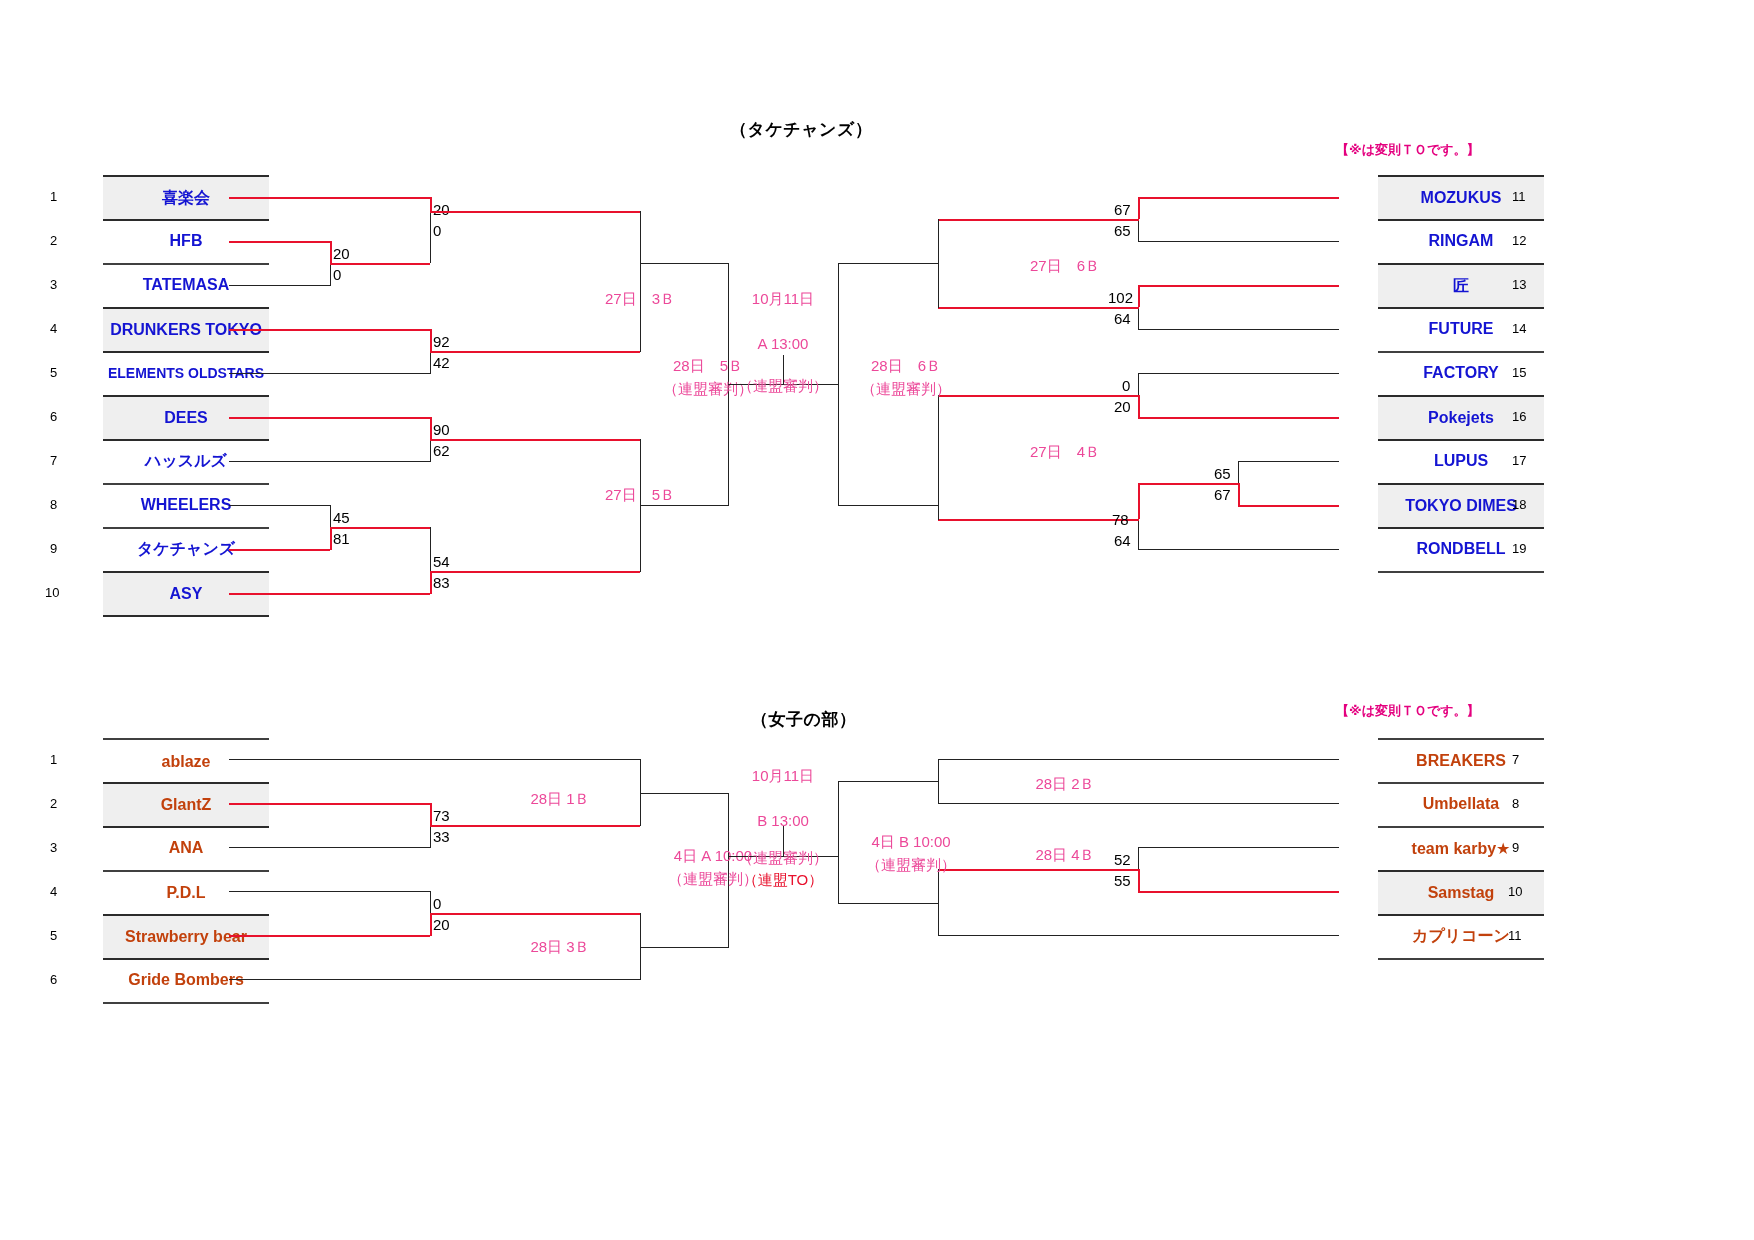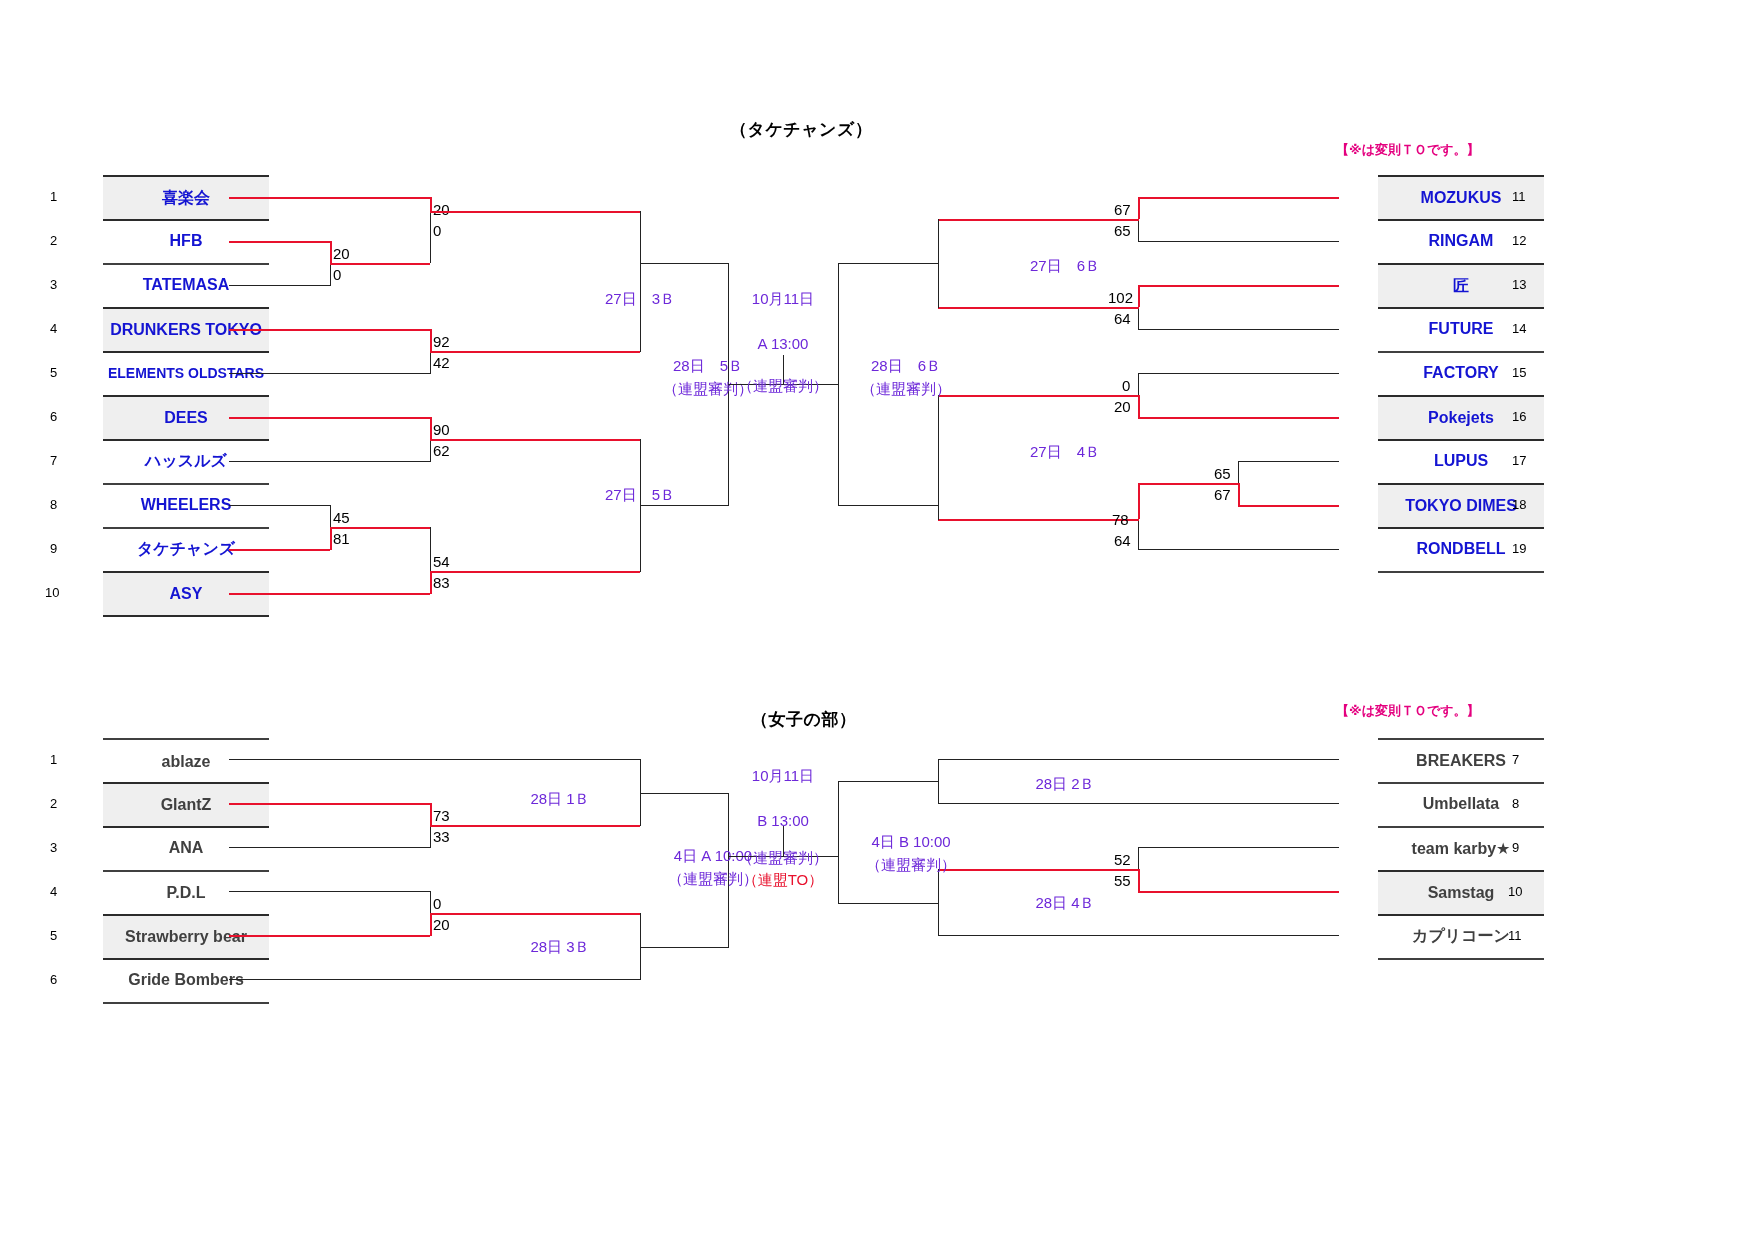--- a/index.html
+++ b/index.html
@@ -16,35 +16,35 @@
     height:46px;
     display:flex;align-items:center;justify-content:center;
     font-size:16px;font-weight:bold;
     border-top:2px solid #404040;border-bottom:2px solid #404040;
     box-sizing:border-box;text-align:center;
     white-space:nowrap;
     margin-left:40px;
   }
   .team.m{color:#1414d2;}
   .team.w{color:#e8informs;}
-  .team.w{color:#404040;}
+  .team.w{color:#c2410c;}
   .team.shade{background:#efefef;border-top-color:#2b2b2b;border-bottom-color:#2b2b2b;}
   .seed{position:absolute;font-size:13px;color:#000;}
   .seedR{position:absolute;font-size:13px;color:#000;}
   
   .h{position:absolute;height:0;border-top:1.6px solid #555;}
   .v{position:absolute;width:0;border-left:1.6px solid #555;}
   .h.red{border-top:2.4px solid #e8112d;}
   .v.red{border-left:2.4px solid #e8112d;}
   .h.blk{border-top:1.6px solid #222;}
   .v.blk{border-left:1.6px solid #222;}
   
   .score{position:absolute;font-size:15px;color:#000;line-height:1;}
   
-  .mlabel{position:absolute;font-size:15px;color:#6d28d9;text-align:center;
+  .mlabel{position:absolute;font-size:15px;color:#ec4899;text-align:center;
           line-height:1.5;white-space:nowrap;}
 </style>
 </head>
 <body>
 
 <div class="abs sec-title" style="left:730px;top:118px;">（タケチャンズ）</div>
 <div class="abs note" style="left:1336px;top:141px;">【※は変則ＴＯです。】</div>
 
 <div class="seed" style="left:50px;top:189px;">1</div>
 <div class="seed" style="left:50px;top:233px;">2</div>
@@ -280,21 +280,21 @@
 <div class="h blk" style="left:1138px;top:847px;width:201px;"></div>
 <div class="h red" style="left:1138px;top:891px;width:201px;"></div>
 <div class="v blk" style="left:1138px;top:847px;height:45px;"></div>
 <div class="v red" style="left:1138px;top:869px;height:23px;"></div>
 <div class="h red" style="left:938px;top:869px;width:201px;"></div>
 <div class="score" style="left:1114px;top:852px;">52</div>
 <div class="score" style="left:1114px;top:873px;">55</div>
 
 <div class="h blk" style="left:938px;top:935px;width:401px;"></div>
 <div class="v blk" style="left:938px;top:869px;height:67px;"></div>
-<div class="mlabel" style="left:1005px;top:892px;width:120px;">28日  4Ｂ</div>
+<div class="mlabel" style="left:1005px;top:844px;width:120px;">28日  4Ｂ</div>
 
 <div class="h blk" style="left:838px;top:781px;width:100px;"></div>
 <div class="h blk" style="left:838px;top:903px;width:100px;"></div>
 <div class="v blk" style="left:838px;top:781px;height:123px;"></div>
 <div class="mlabel" style="left:846px;top:831px;width:130px;">
   <span>4日 B 10:00</span><br>
   <span>（連盟審判）</span>
 </div>
 
 <div class="h blk" style="left:728px;top:856px;width:110px;"></div>

